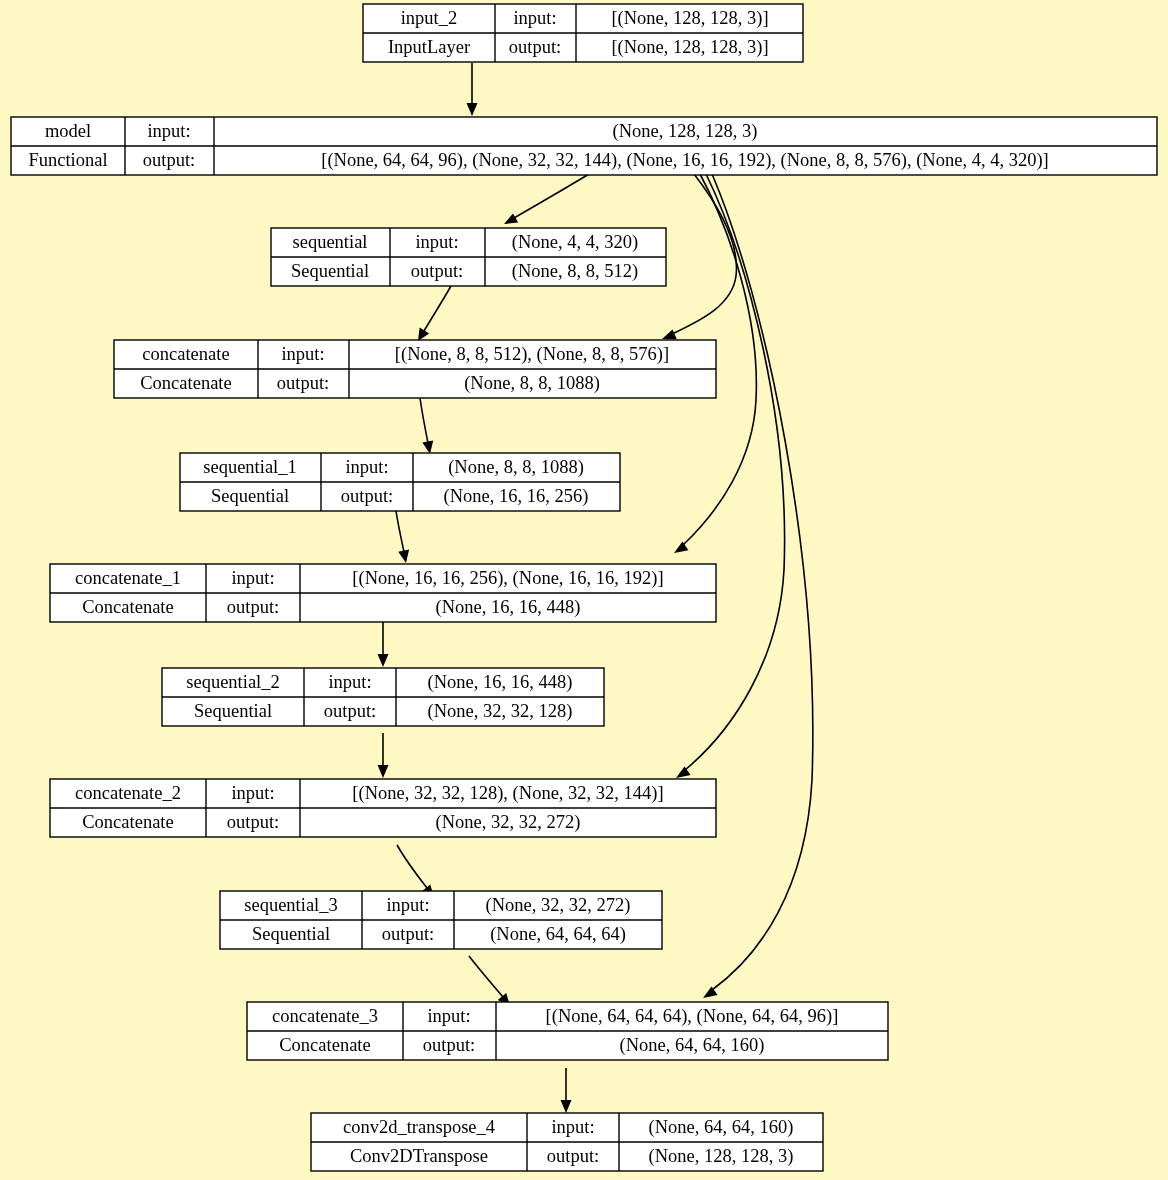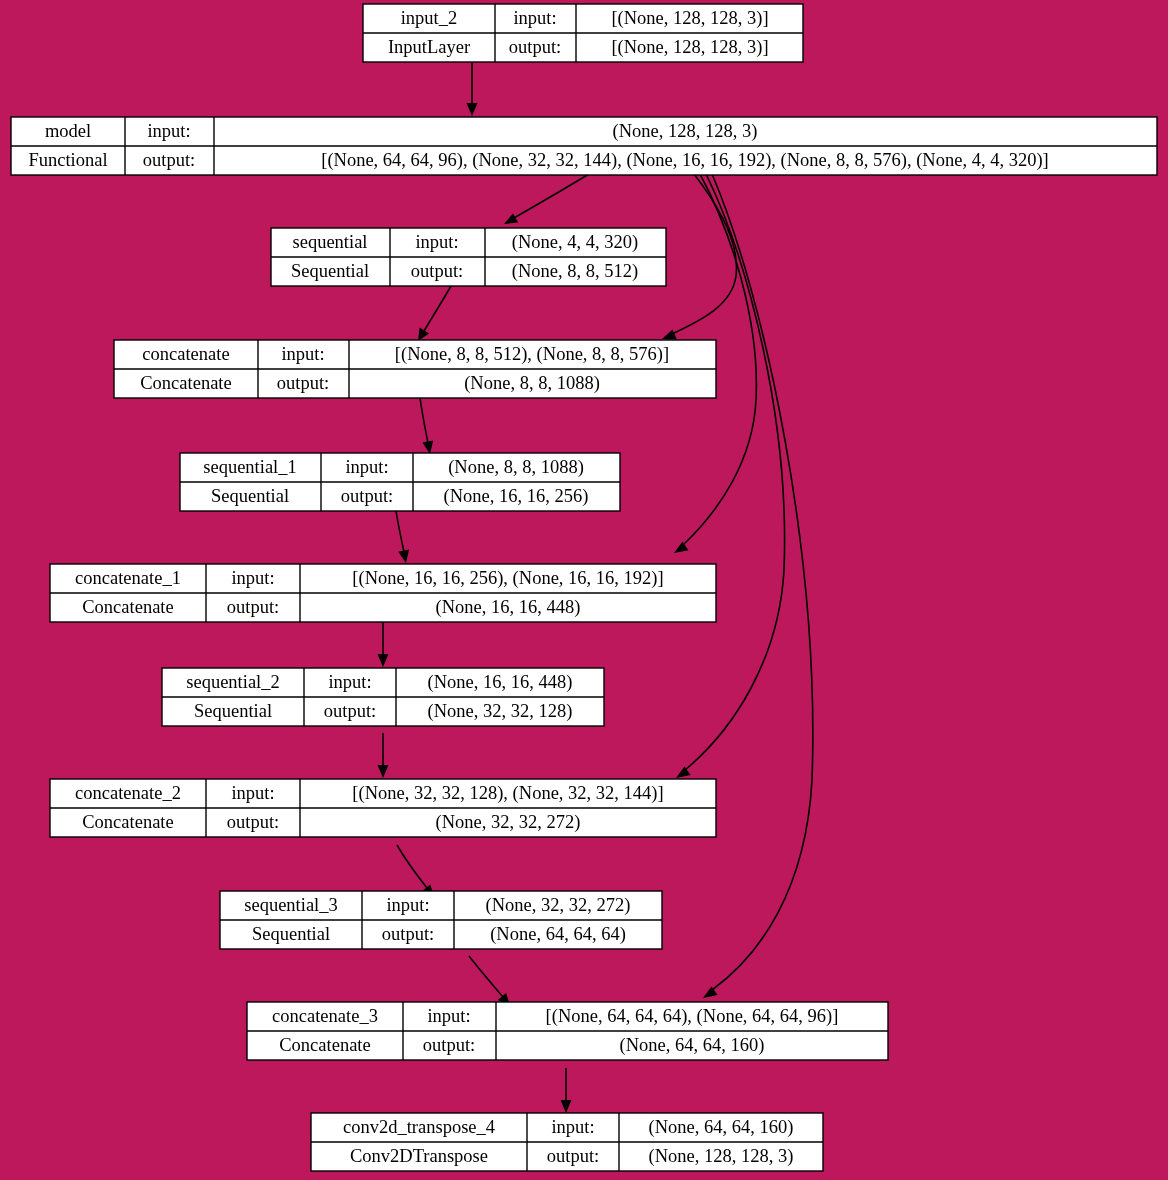--- a/index.html
+++ b/index.html
@@ -7,21 +7,21 @@
     padding: 0;
     background: #ffffff;
   }
   body {
     font-family: "Liberation Serif", "DejaVu Serif", serif;
   }
   #diagram-root {
     position: relative;
     width: 1168px;
     height: 1180px;
-    background: #be185d;
+    background: #fef9c3;
     overflow: hidden;
   }
   svg.graph {
     position: absolute;
     left: 0;
     top: 0;
     width: 1168px;
     height: 1180px;
     display: block;
   }

